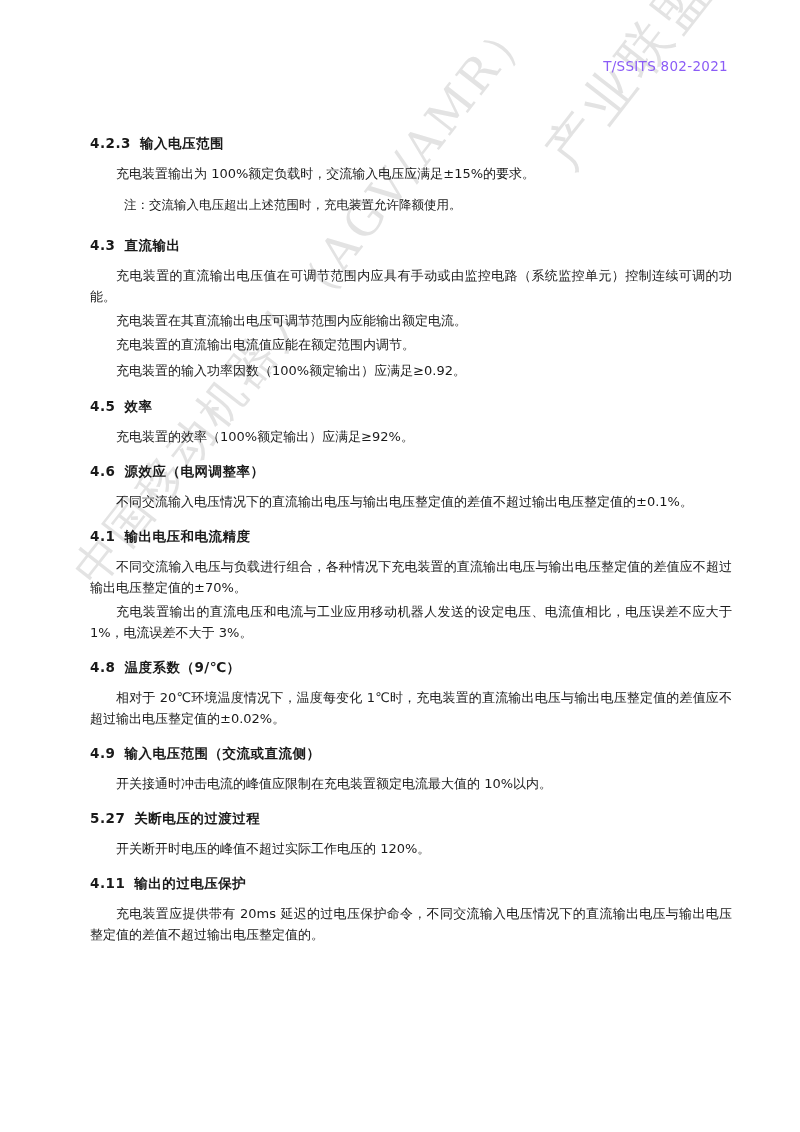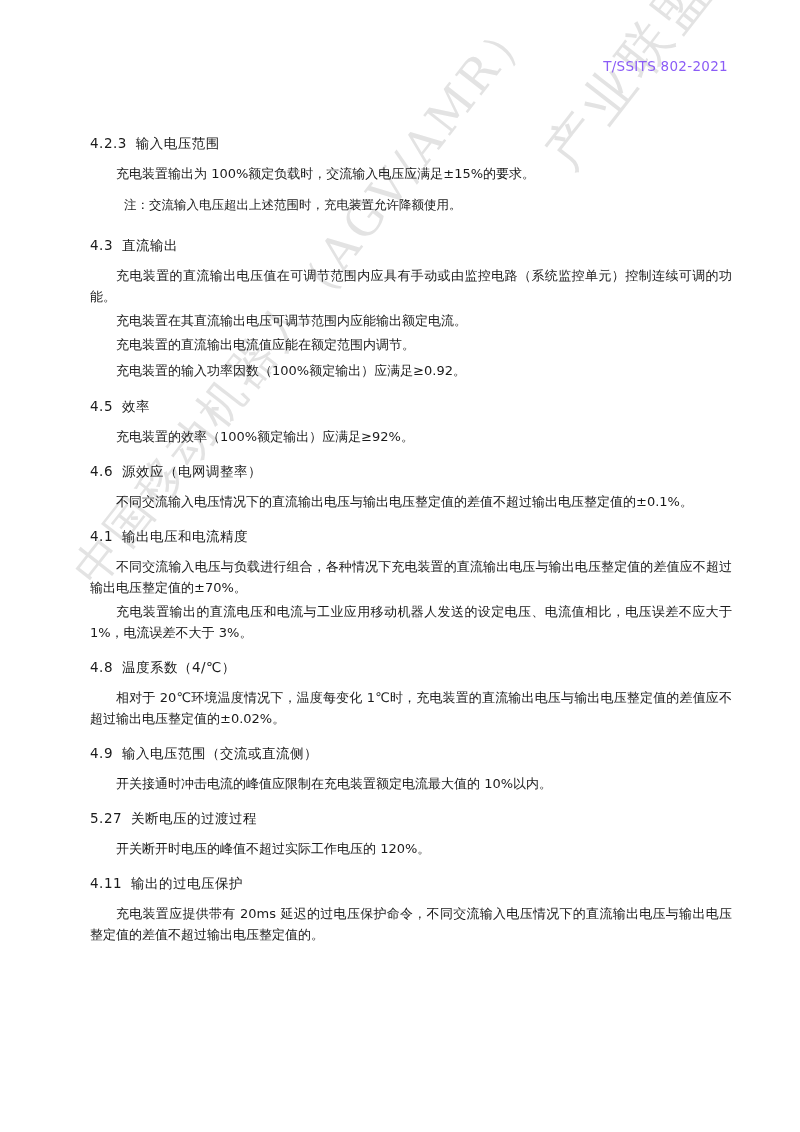--- a/index.html
+++ b/index.html
@@ -60,21 +60,21 @@
     position: absolute;
     top: 122px;
     left: 90px;
     width: 642px;
   }
   .clause {
     margin-bottom: 2px;
   }
   h2.clause-title {
     font-size: 13.5px;
-    font-weight: normal;
+    font-weight: bold;
     margin: 0;
     padding: 13px 0 8px 0;
     letter-spacing: 0.5px;
     font-family: "DejaVu Sans", "Liberation Sans", sans-serif;
   }
   h2.clause-title .num {
     display: inline-block;
     margin-right: 9px;
   }
   p.para {
@@ -128,21 +128,21 @@
         <section class="clause">
           <h2 class="clause-title"><span class="num">4.6</span><span>源效应（电网调整率）</span></h2>
           <p class="para">不同交流输入电压情况下的直流输出电压与输出电压整定值的差值不超过输出电压整定值的±0.1%。</p>
         </section>
         <section class="clause">
           <h2 class="clause-title"><span class="num">4.1</span><span>输出电压和电流精度</span></h2>
           <p class="para">不同交流输入电压与负载进行组合，各种情况下充电装置的直流输出电压与输出电压整定值的差值应不超过输出电压整定值的±70%。</p>
           <p class="para">充电装置输出的直流电压和电流与工业应用移动机器人发送的设定电压、电流值相比，电压误差不应大于 1%，电流误差不大于 3%。</p>
         </section>
         <section class="clause">
-          <h2 class="clause-title"><span class="num">4.8</span><span>温度系数（4/℃）</span></h2>
+          <h2 class="clause-title"><span class="num">4.8</span><span>温度系数（9/℃）</span></h2>
           <p class="para">相对于 20℃环境温度情况下，温度每变化 1℃时，充电装置的直流输出电压与输出电压整定值的差值应不超过输出电压整定值的±0.02%。</p>
         </section>
         <section class="clause">
           <h2 class="clause-title"><span class="num">4.9</span><span>输入电压范围（交流或直流侧）</span></h2>
           <p class="para">开关接通时冲击电流的峰值应限制在充电装置额定电流最大值的 10%以内。</p>
         </section>
         <section class="clause">
           <h2 class="clause-title"><span class="num">5.27</span><span>关断电压的过渡过程</span></h2>
           <p class="para">开关断开时电压的峰值不超过实际工作电压的 120%。</p>
         </section>

